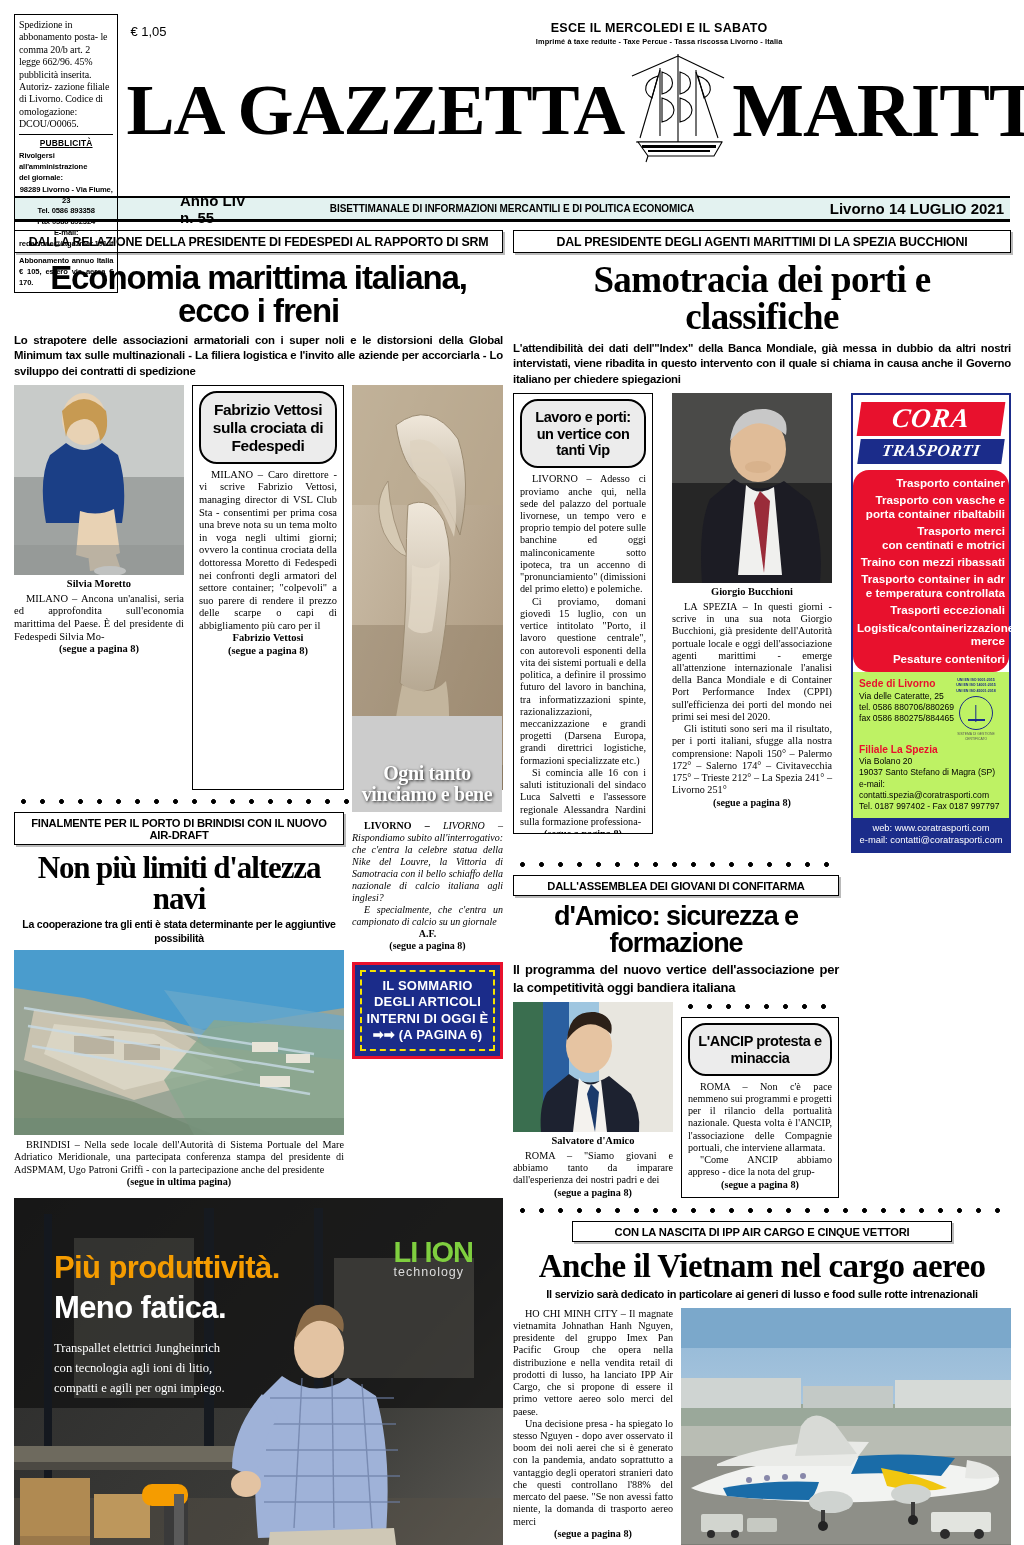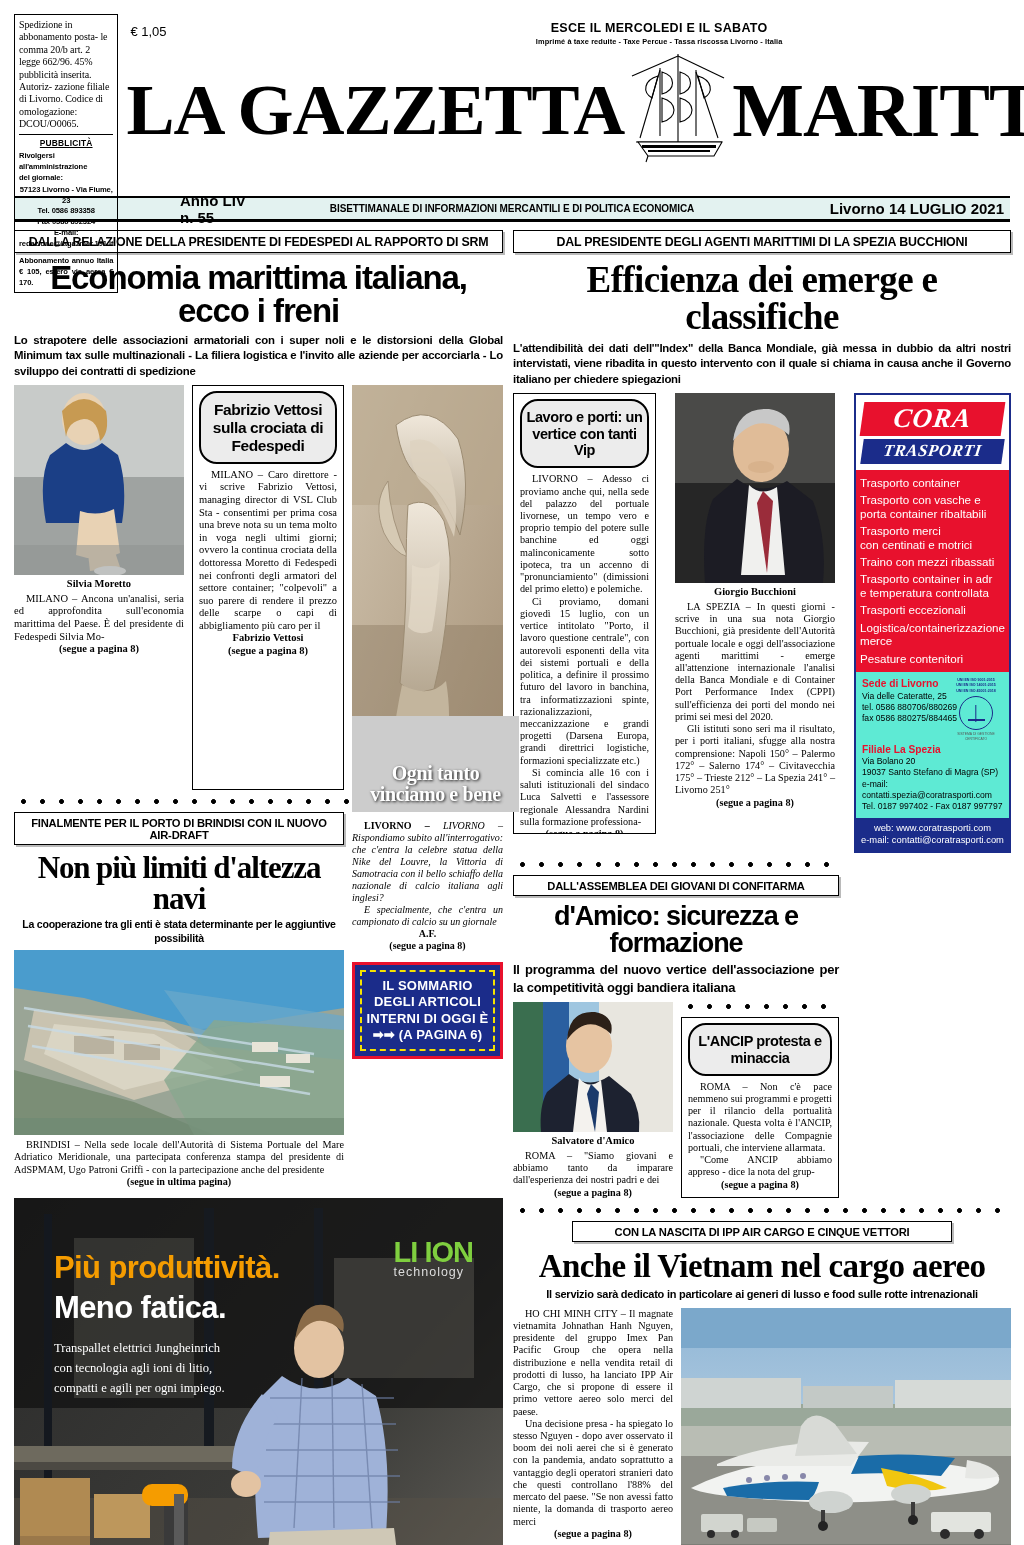--- a/index.html
+++ b/index.html
@@ -119,23 +119,23 @@
   }
   .sommario-txt { color:#fff; font-weight:bold; font-size:13px; line-height:1.26; letter-spacing:.2px; }
 
   
   .cora { border:2px solid #1b2c8a; width:100%; }
   .cora-top { background:#fff; padding:7px 6px 6px 6px; }
   .cora-c { background:#e8112d; color:#fff; font-family:"Liberation Serif", serif; font-weight:bold; font-style:italic;
             font-size:27px; text-align:center; transform:skewX(-8deg); padding:1px 0 2px 0; letter-spacing:1px; }
   .cora-t { background:#1b2c8a; color:#fff; font-family:"Liberation Serif", serif; font-weight:bold; font-style:italic;
             font-size:17px; text-align:center; transform:skewX(-8deg); padding:2px 0 3px 0; letter-spacing:.5px; margin-top:3px;}
-  .cora-list { background:#e8112d; color:#fff; text-align:left; padding:6px 4px 7px 4px; font-size:11.6px; font-weight:normal; line-height:1.16; }
+  .cora-list { background:#e8112d; color:#fff; text-align:right; padding:6px 4px 7px 4px; font-size:11.6px; font-weight:bold; line-height:1.16;border-radius:16px; }
   .cora-list div { margin-bottom:4px; }
-  .cora-addr { background:#5eead4; padding:5px 6px; font-size:8.6px; line-height:1.32; position:relative; }
+  .cora-addr { background:#bef264; padding:5px 6px; font-size:8.6px; line-height:1.32; position:relative; }
   .cora-addr b.red { color:#e8112d; font-size:10.2px; }
   .cora-web { background:#1b2c8a; color:#fff; text-align:center; font-size:9.4px; line-height:1.3; padding:4px 2px 5px 2px; }
   .cert { position:absolute; right:5px; top:6px; width:56px; text-align:center; font-size:4.2px; color:#333; }
   .cert .ring { width:34px;height:34px;border-radius:50%;border:1.3px solid #1b2c8a;margin:2px auto;position:relative;}
   .cert .ring:after{content:"";position:absolute;left:50%;top:8px;width:1.4px;height:17px;background:#1b2c8a;transform:translateX(-50%);}
   .cert .ring:before{content:"";position:absolute;left:8px;top:22px;width:17px;height:1.4px;background:#1b2c8a;}
   .cert .bars { font-size:3.6px; line-height:1.5; color:#1b2c8a; font-weight:bold;}
 
   
   .jh { position:relative; width:100%; height:530px; overflow:hidden; background:#1c1c1c; }
@@ -158,21 +158,21 @@
         <span>Spedizione in abbonamento posta-</span>
         <span>le comma 20/b art. 2 legge 662/96.</span>
         <span>45% pubblicità inserita. Autoriz-</span>
         <span>zazione filiale di Livorno. Codice</span>
         <span>di omologazione: DCOU/O0065.</span>
       </div>
       <hr class="legal-hr">
       <div class="legal-title">PUBBLICITÀ</div>
       <div class="legal-b">Rivolgersi all'amministrazione</div>
       <div class="legal-b">del giornale:</div>
-      <div class="legal-c" style="margin-top:1px">57123 Livorno - Via Fiume, 23</div>
+      <div class="legal-c" style="margin-top:1px">98289 Livorno - Via Fiume, 23</div>
       <div class="legal-c">Tel. 0586 893358</div>
       <div class="legal-c">Fax 0586 892324</div>
       <div class="legal-c">E-mail: redazione@lagazmar.191.it</div>
       <hr class="legal-hr">
       <div class="legal-just">Abbonamento annuo Italia € 105, estero via aerea € 170.</div>
     </div>
 
     <div class="mast-center">
       <div class="price">€ 1,05</div>
       <div class="esce">ESCE IL MERCOLEDI E IL SABATO</div>
@@ -325,21 +325,21 @@
               <rect x="0" y="168" width="330" height="17" fill="#6f8a74" opacity=".7"></rect>
             </svg>
           </div>
           <div class="body-txt" style="margin-top:4px; font-size:10.2px;">
             <p>BRINDISI – Nella sede locale dell'Autorità di Sistema Portuale del Mare Adriatico Meridionale, una partecipata conferenza stampa del presidente di AdSPMAM, Ugo Patroni Griffi - con la partecipazione anche del presidente</p>
             <p class="bold-c">(segue in ultima pagina)</p>
           </div>
         </div>
 
         <div style="width:151px;">
-          <div class="ph" style="width:167px; height:96px; margin-top:-96px; position:relative;">
+          <div class="ph" style="width:150px; height:96px; margin-top:-96px; position:relative;">
             <div style="position:absolute; left:0; right:0; bottom:6px; text-align:center; color:#fff; font-family:'Liberation Serif',serif; font-weight:bold; font-size:20px; line-height:1.08; text-shadow:1px 1px 3px rgba(0,0,0,.85); letter-spacing:-.4px;">
               <div>Ogni tanto</div>
               <div>vinciamo e bene</div>
             </div>
           </div>
           <div class="body-txt" style="font-size:10px; margin-top:8px;">
             <p style="font-style:italic;"><span style="font-style:normal; font-weight:bold;">LIVORNO – </span><span>LIVORNO – Rispondiamo subito all'interrogativo: che c'entra la celebre statua della Nike del Louvre, la Vittoria di Samotracia con il bello schiaffo della nazionale di calcio italiana agli inglesi?</span></p>
             <p style="font-style:italic;">E specialmente, che c'entra un campionato di calcio su un giornale</p>
             <p class="bold-c">A.F.</p>
             <p class="bold-c">(segue a pagina 8)</p>
@@ -426,21 +426,21 @@
           <div class="li1"><span>LI ION</span></div>
           <div class="li2">technology</div>
         </div>
 
       </div>
     </div>
 
     <div class="col-right">
 
       <div class="kicker">DAL PRESIDENTE DEGLI AGENTI MARITTIMI DI LA SPEZIA BUCCHIONI</div>
-      <div class="headline serif">Efficienza dei emerge e classifiche</div>
+      <div class="headline serif">Samotracia dei porti e classifiche</div>
       <div class="subhead">L'attendibilità dei dati dell'"Index" della Banca Mondiale, già messa in dubbio da altri nostri intervistati, viene ribadita in questo intervento con il quale si chiama in causa anche il Governo italiano per chiedere spiegazioni</div>
 
       <div style="display:flex; gap:19px;">
 
         <div style="width:158px;">
           <div class="boxed" style="height:441px; overflow:hidden;">
             <div class="pill sm">Lavoro e porti: un vertice con tanti Vip</div>
             <div class="body-txt" style="margin-top:5px; font-size:10.2px;">
               <p>LIVORNO – Adesso ci proviamo anche qui, nella sede del palazzo del portuale livornese, un tempo vero e proprio tempio del potere sulle banchine ed oggi malinconicamente sotto ipoteca, tra un accenno di "pronunciamiento" (dimissioni del primo eletto) e polemiche.</p>
               <p>Ci proviamo, domani giovedì 15 luglio, con un vertice intitolato "Porto, il lavoro questione centrale", con autorevoli esponenti della vita dei sistemi portuali e della politica, a definire il prossimo futuro del lavoro in banchina, tra informatizzazioni spinte, razionalizzazioni, meccanizzazione e grandi progetti (Darsena Europa, grandi direttrici logistiche, formazioni specializzate etc.)</p>

